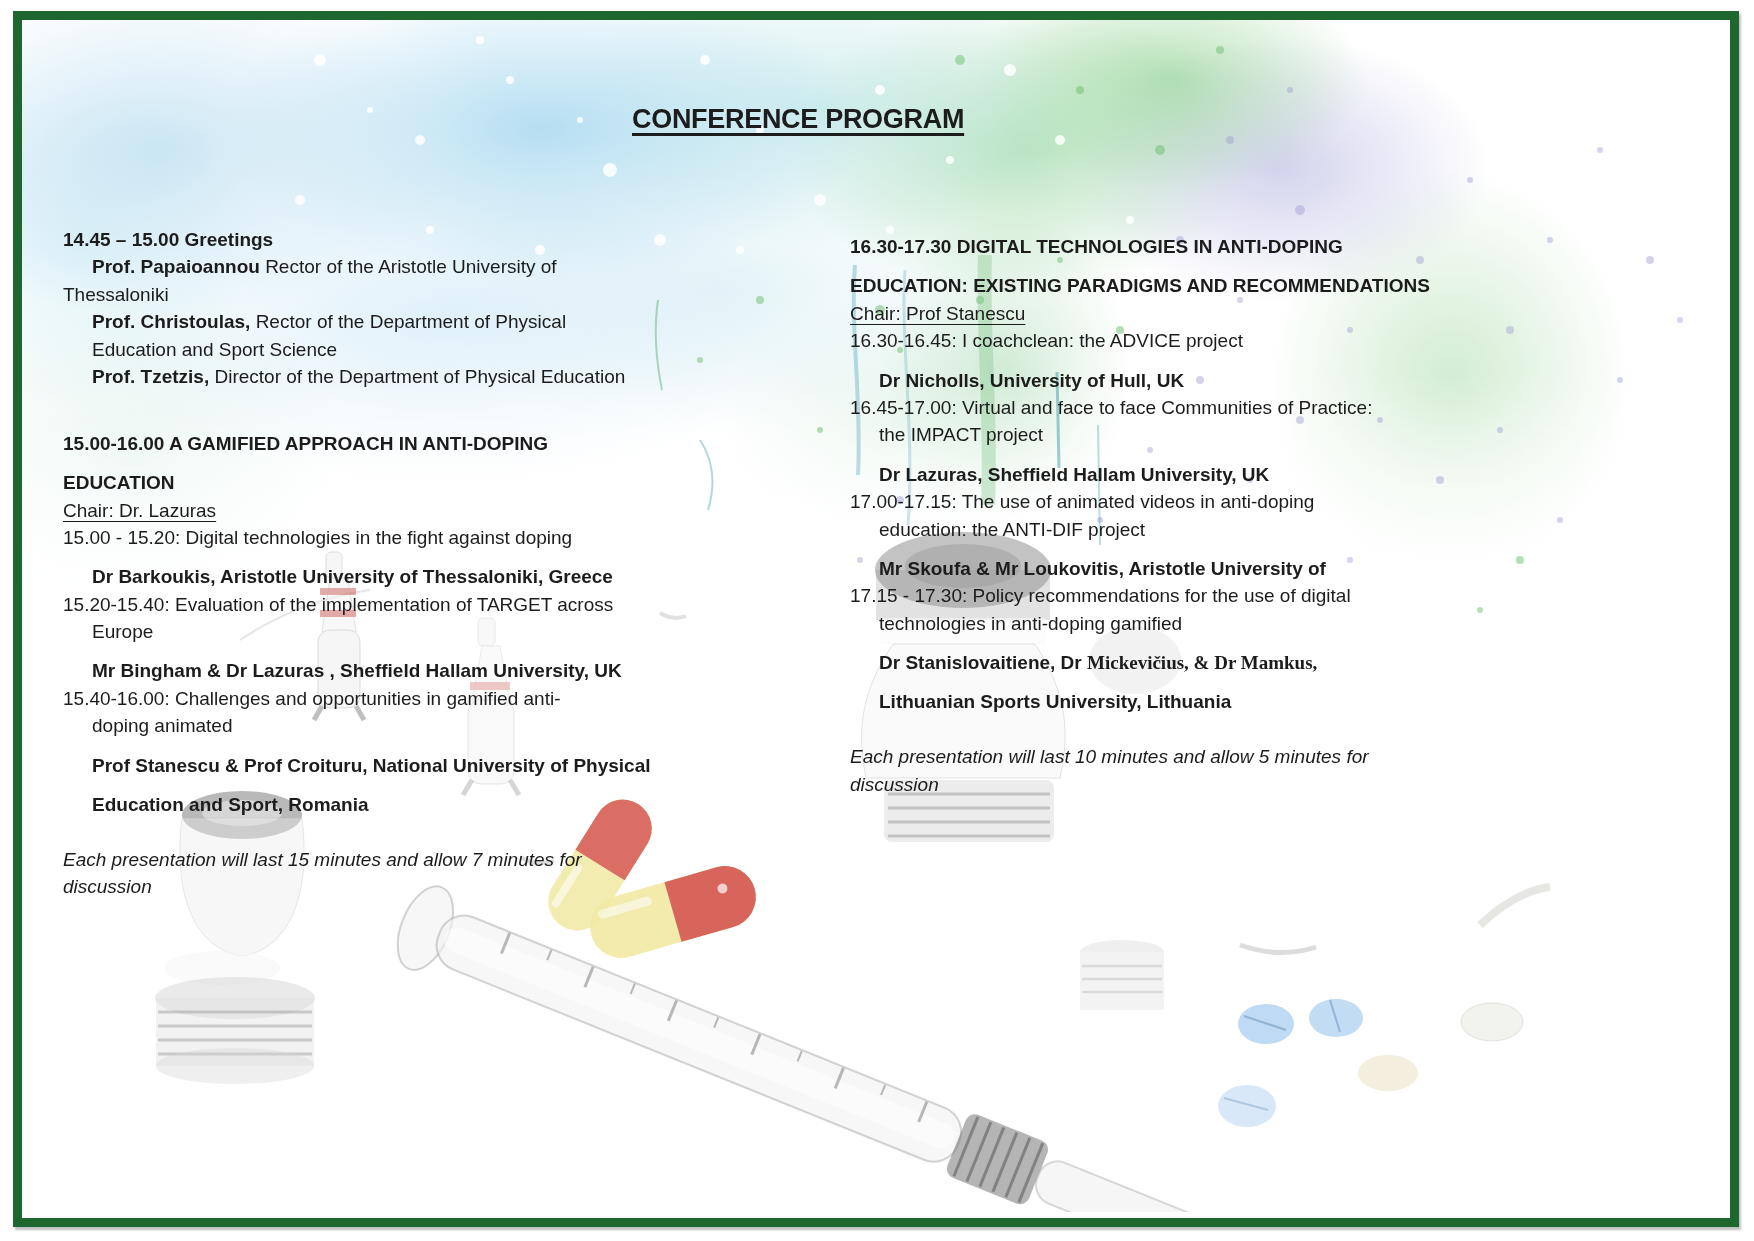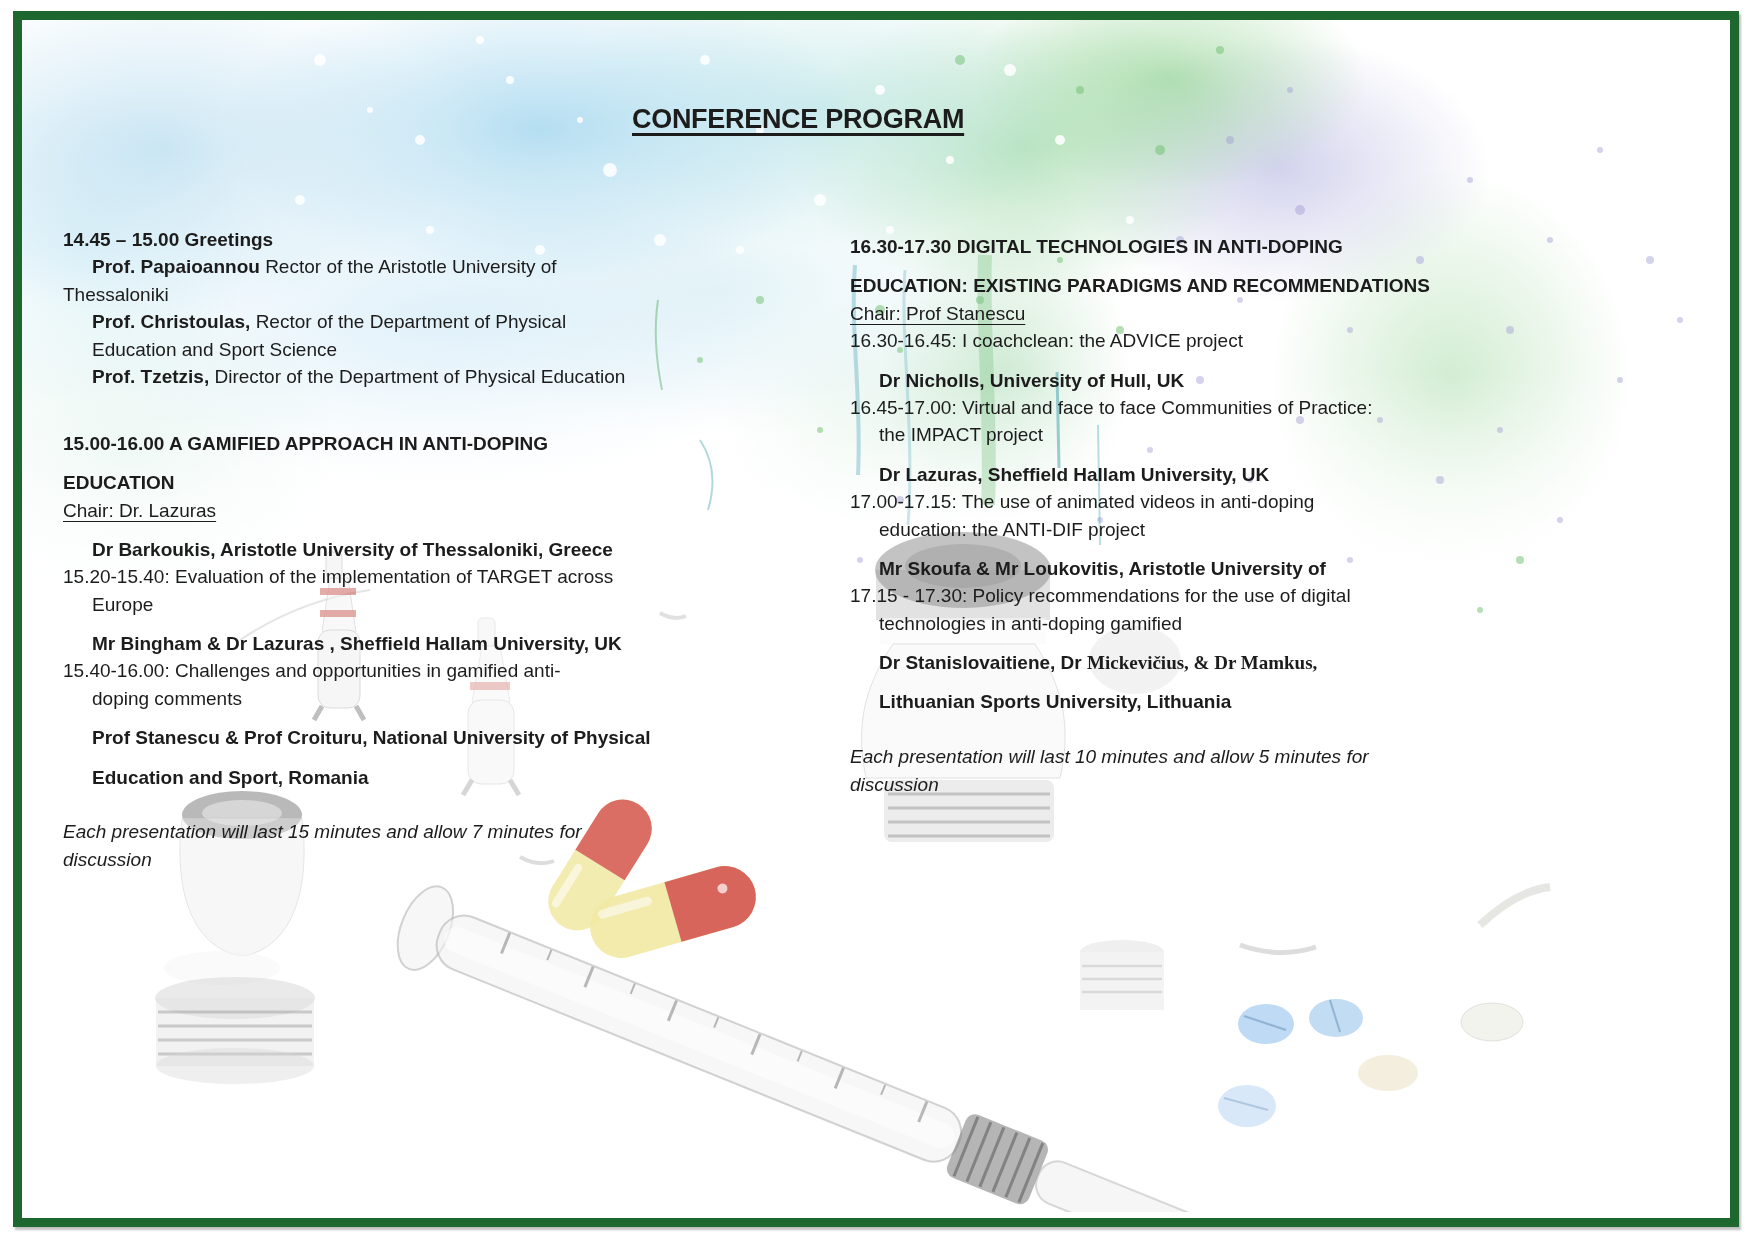--- a/index.html
+++ b/index.html
@@ -270,26 +270,27 @@
       <div class="ln">Thessaloniki</div>
       <div class="ln ind"><span class="b">Prof. Christoulas,</span><span> Rector of the Department of Physical</span></div>
       <div class="ln ind">Education and Sport Science</div>
       <div class="ln ind"><span class="b">Prof. Tzetzis,</span><span> Director of the Department of Physical Education</span></div>
     </section>
     <div class="gap"></div>
     <section>
       <div class="ln b">15.00-16.00 A GAMIFIED APPROACH IN ANTI-DOPING</div>
       <div class="ln b">EDUCATION</div>
       <div class="ln u">Chair: Dr. Lazuras</div>
+      <div class="ln">15.00 - 15.20: Digital technologies in the fight against doping</div>
       <div class="ln ind b">Dr Barkoukis, Aristotle University of Thessaloniki, Greece</div>
       <div class="ln">15.20-15.40: Evaluation of the implementation of TARGET across</div>
       <div class="ln ind">Europe</div>
       <div class="ln ind b">Mr Bingham &amp; Dr Lazuras , Sheffield Hallam University, UK</div>
       <div class="ln">15.40-16.00: Challenges and opportunities in gamified anti-</div>
-      <div class="ln ind">doping comments</div>
+      <div class="ln ind">doping animated</div>
       <div class="ln ind b">Prof Stanescu &amp; Prof Croituru, National University of Physical</div>
       <div class="ln ind b">Education and Sport, Romania</div>
     </section>
     <div class="gap"></div>
     <section>
       <div class="ln i">Each presentation will last 15 minutes and allow 7 minutes for</div>
       <div class="ln i">discussion</div>
     </section>
     <div class="gap"></div>
   </div>

